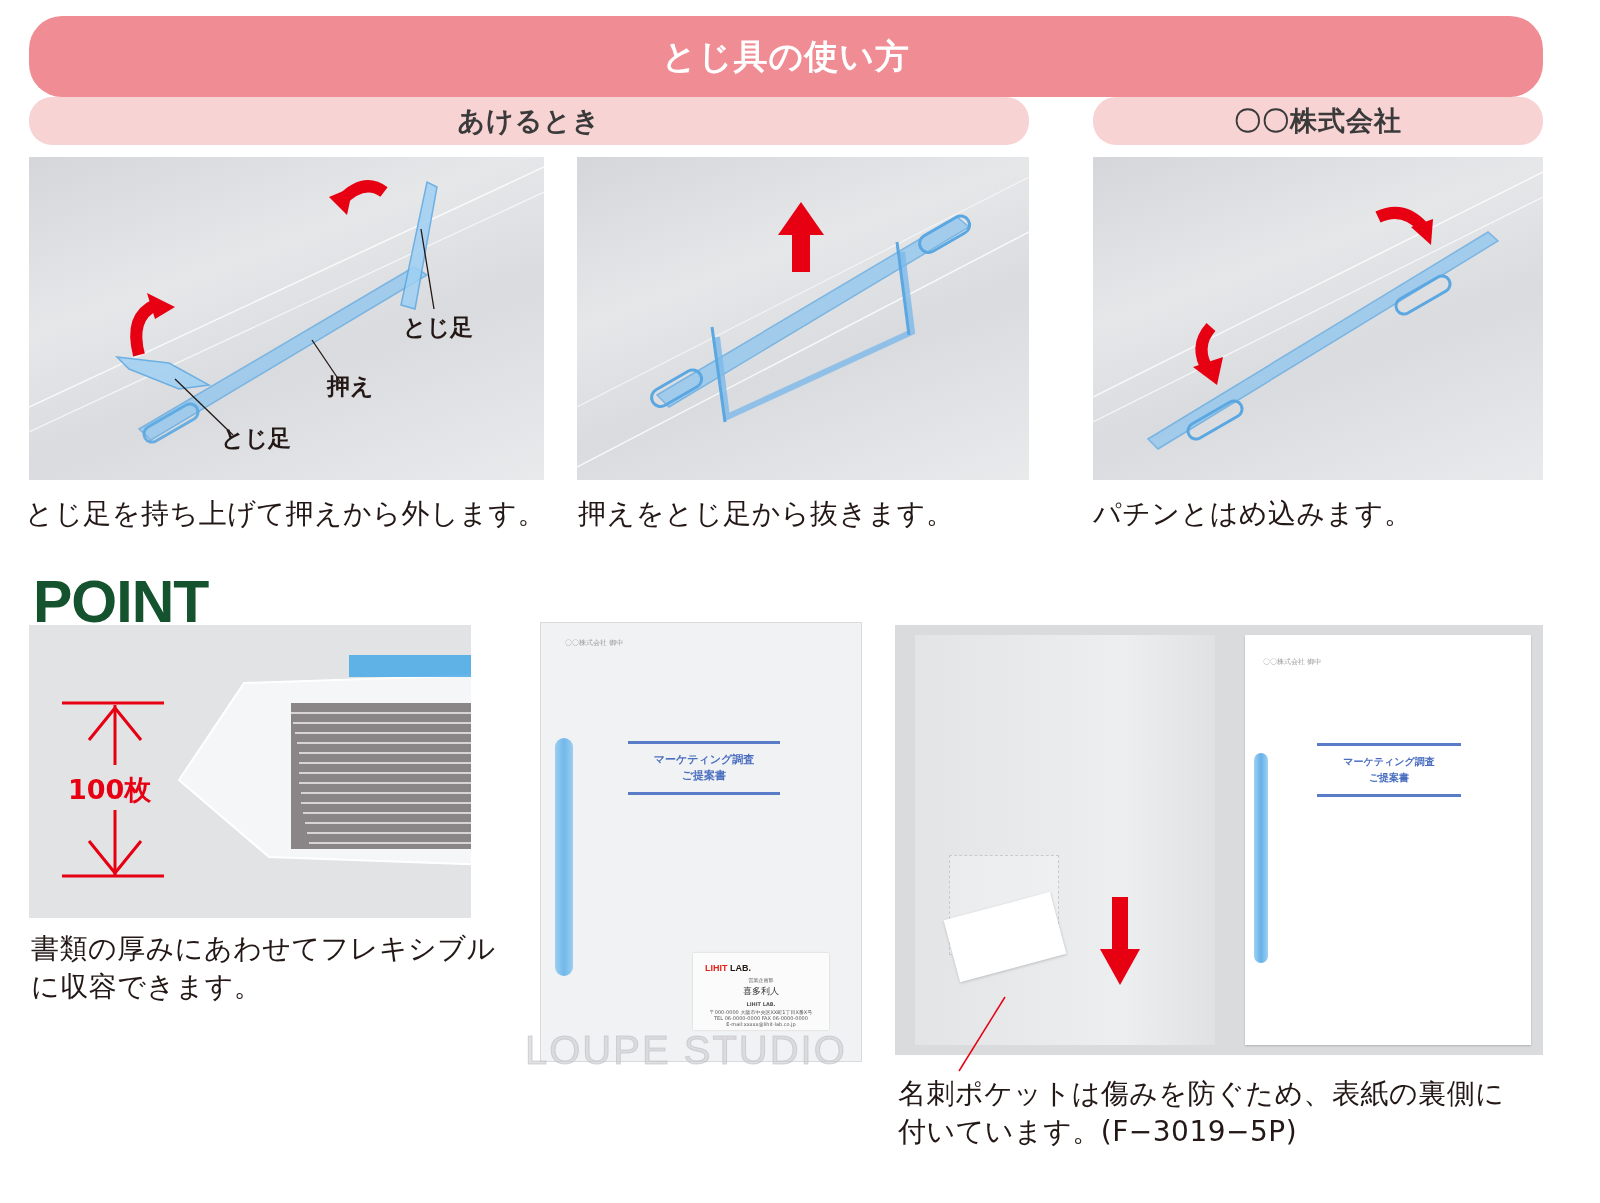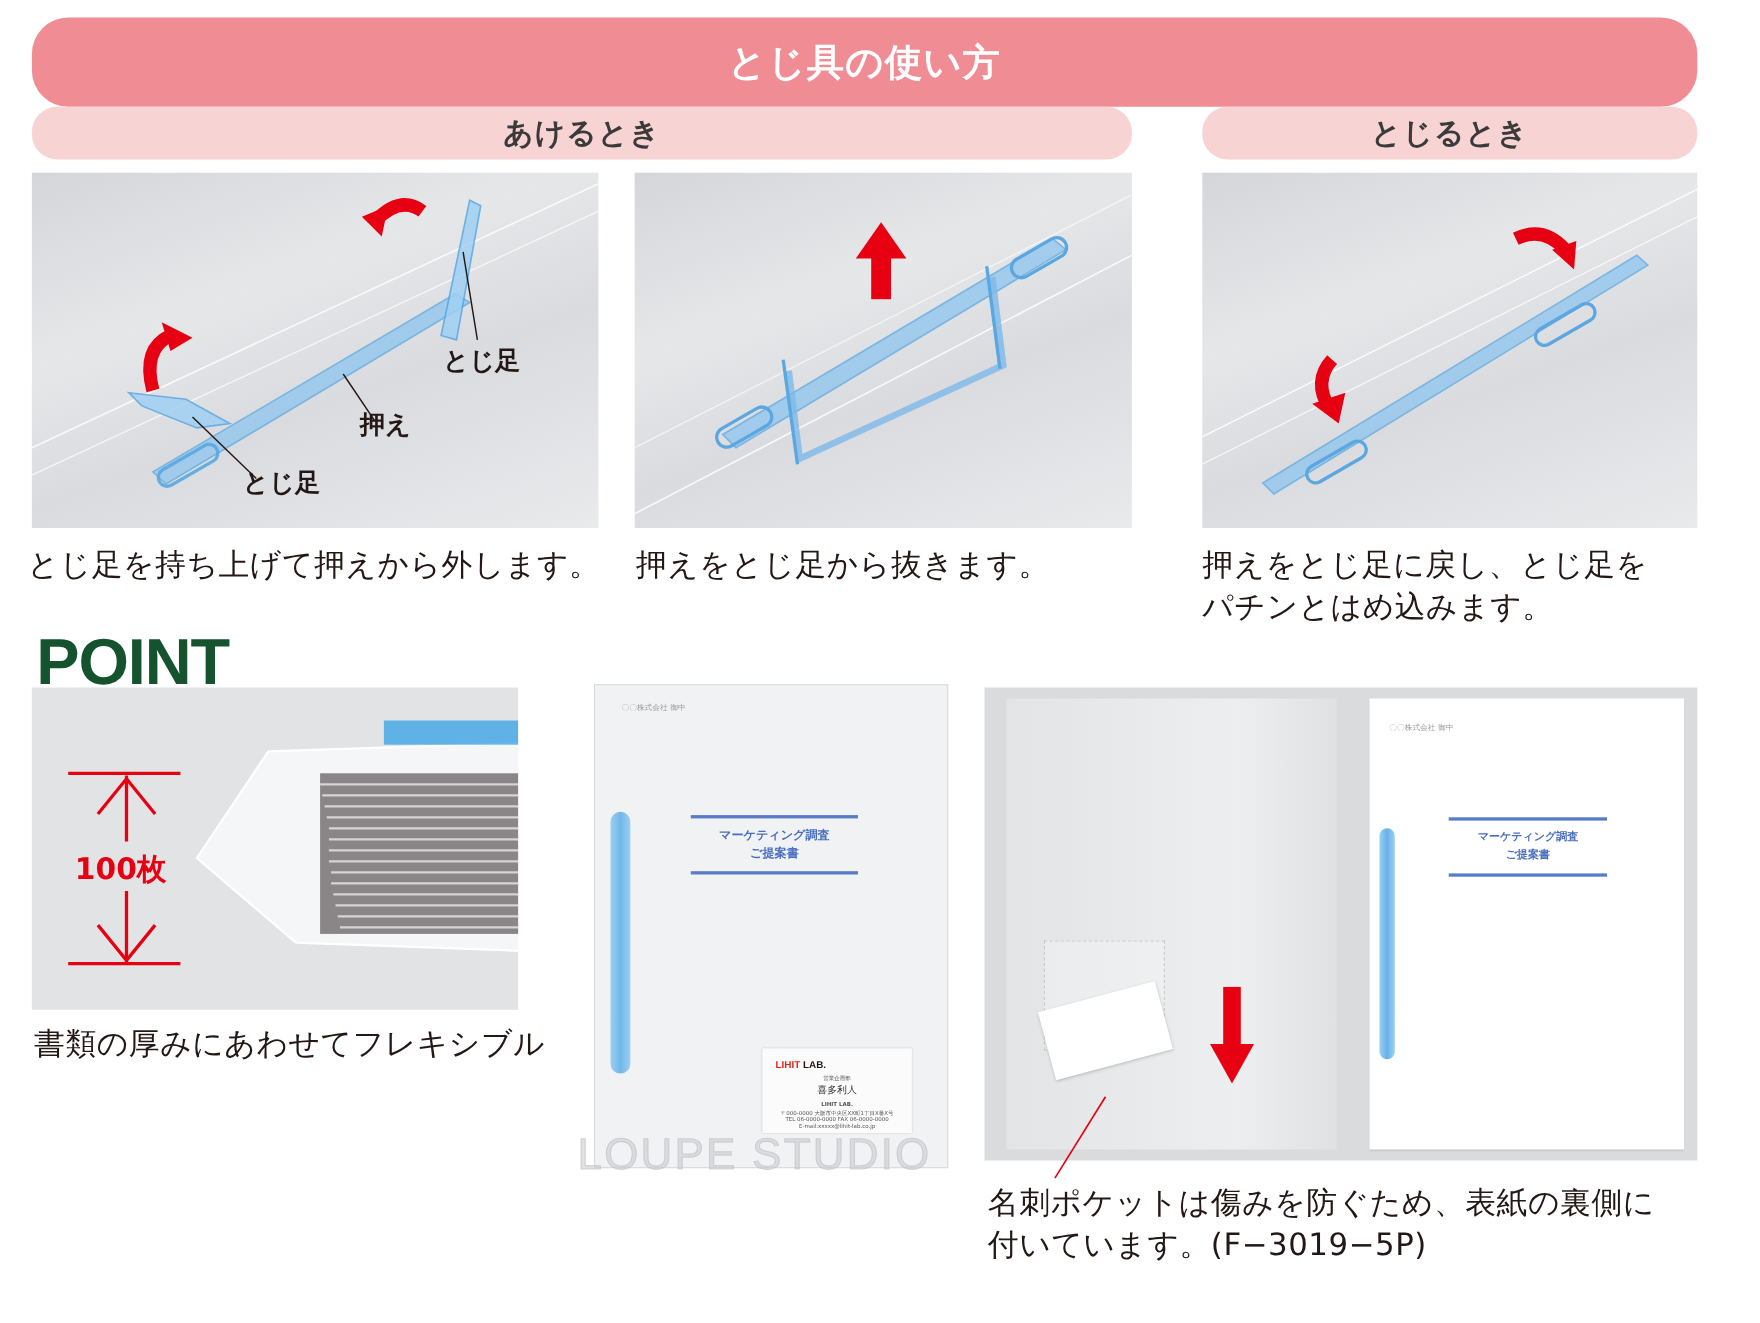--- a/index.html
+++ b/index.html
@@ -63,21 +63,21 @@
 </head>
 <body>
 
 <div class="pill-main">
   <span>とじ具の使い方</span>
 </div>
 <div class="pill-sub pill-open">
   <span>あけるとき</span>
 </div>
 <div class="pill-sub pill-close">
-  <span>とじるとき</span>
+  <span>〇〇株式会社</span>
 </div>
 
 <div class="photo" style="left:29px; top:157px; width:515px; height:323px;">
   <svg width="515" height="323" viewBox="0 0 515 323">
     <line x1="0" y1="250" x2="515" y2="10" stroke="#ffffff" stroke-width="1.5" opacity="0.8"></line>
     <line x1="0" y1="275" x2="515" y2="35" stroke="#ffffff" stroke-width="1.2" opacity="0.7"></line>
 
     <path d="M110 272 L385 110 L398 118 L122 283 Z" fill="#8ec5ef" opacity="0.75" stroke="#5aa7e2" stroke-width="1.5"></path>
     <rect x="112" y="258" width="60" height="16" rx="8" transform="rotate(-30 142 266)" fill="none" stroke="#5aa7e2" stroke-width="3" opacity="0.9"></rect>
 
@@ -127,21 +127,20 @@
     <rect x="92" y="255" width="60" height="16" rx="8" transform="rotate(-30 122 263)" fill="none" stroke="#5aa7e2" stroke-width="3"></rect>
     <rect x="300" y="130" width="60" height="16" rx="8" transform="rotate(-30 330 138)" fill="none" stroke="#5aa7e2" stroke-width="3"></rect>
 
     <path d="M285 60 Q310 48 330 70" fill="none" stroke="#e60012" stroke-width="12"></path>
     <polygon points="318,70 340,62 338,88" fill="#e60012"></polygon>
     <path d="M118 170 Q100 190 116 215" fill="none" stroke="#e60012" stroke-width="12"></path>
     <polygon points="100,210 130,200 124,228" fill="#e60012"></polygon>
   </svg>
 </div>
 <div class="caption" style="left:1093px; top:495px;">
-  <div>押えをとじ足に戻し、とじ足を</div>
   <div>パチンとはめ込みます。</div>
 </div>
 
 <div class="point-title">POINT</div>
 
 <div class="photo" style="left:29px; top:625px; width:442px; height:293px; background:#e2e3e5;">
   <svg width="461" height="293" viewBox="0 0 461 293">
     <path d="M215 58 L461 50 L461 240 L240 232 L150 155 Z" fill="#f4f6f8" stroke="#ffffff" stroke-width="2"></path>
     <rect x="320" y="30" width="141" height="22" fill="#3fa5e6" opacity="0.8"></rect>
     <g>
@@ -170,20 +169,21 @@
       <line x1="86" y1="80" x2="86" y2="140"></line>
       <line x1="86" y1="185" x2="86" y2="250"></line>
       <polyline points="60,115 86,83 112,115"></polyline>
       <polyline points="60,216 86,248 112,216"></polyline>
     </g>
   </svg>
   <span class="count-label" style="left:39px; top:147px;">100枚</span>
 </div>
 <div class="caption" style="left:31px; top:930px;">
   <div>書類の厚みにあわせてフレキシブル</div>
+  <div>に収容できます。</div>
 </div>
 
 <div class="photo" style="left:540px; top:622px; width:322px; height:440px; background:#f1f2f3; border:1px solid #d8dadc;">
   <span class="header-note" style="left:24px; top:15px;">〇〇株式会社 御中</span>
 
   <div style="position:absolute; left:14px; top:115px; width:18px; height:238px; background:linear-gradient(90deg,#8cc8f0,#5aaee8,#8cc8f0); border-radius:9px; opacity:0.85;"></div>
   <div class="folder-title-block" style="left:87px; top:118px; width:152px;">
     <div class="rule"></div>
     <div style="padding:8px 0 8px;">
       <div>マーケティング調査</div>

